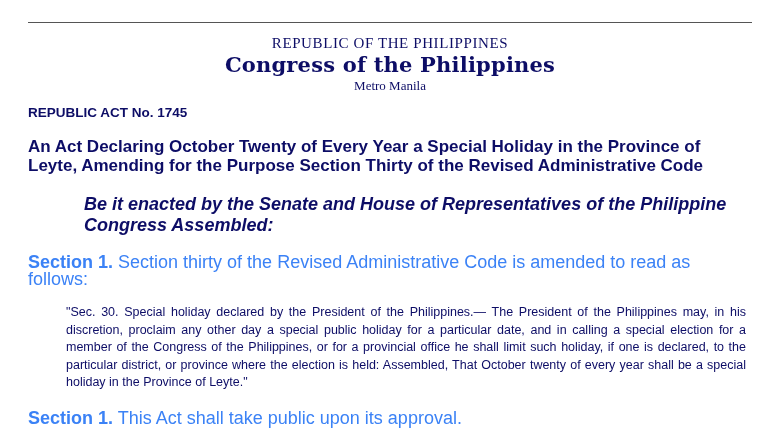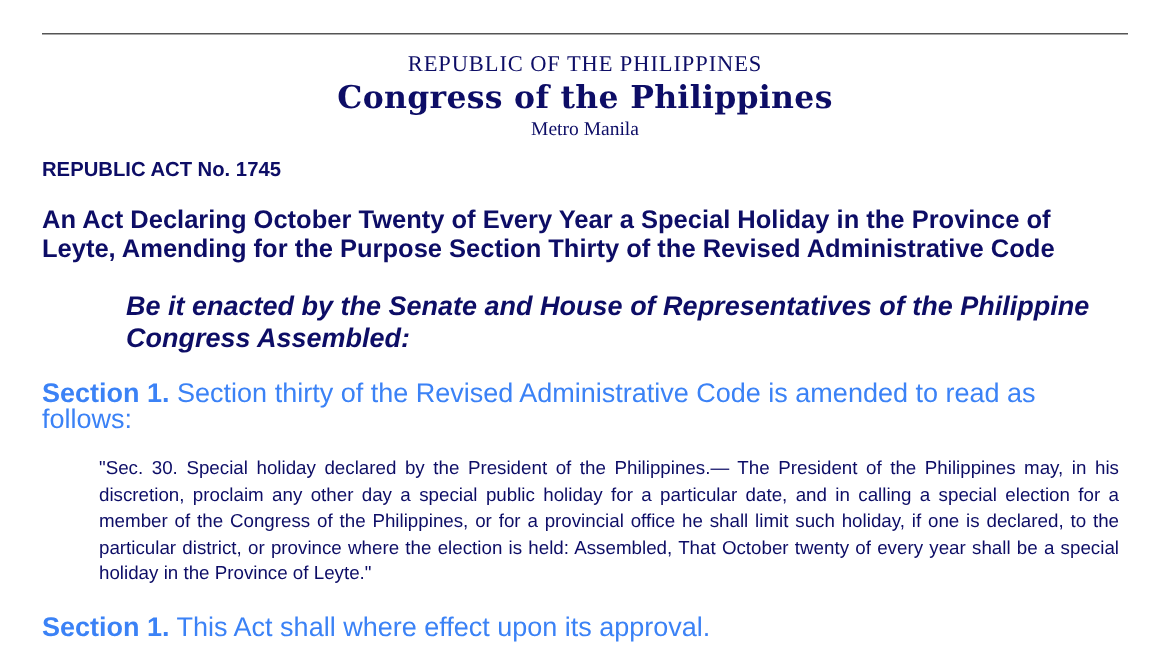--- a/index.html
+++ b/index.html
@@ -136,19 +136,19 @@
     <div class="quote-block">
       <span class="sec-lbl">"Sec. 30.</span>
       <span class="it">Special holiday declared by the President of the Philippines.</span><span>—</span>
       <span>The President of the Philippines may, in his discretion, proclaim any other day a special public holiday for a particular date, and in calling a special election for a member of the Congress of the Philippines, or for a provincial office he shall limit such holiday, if one is declared, to the particular district, or province where the election is held:</span>
       <span class="it">Assembled,</span>
       <span>That October twenty of every year shall be a special holiday in the Province of Leyte."</span>
     </div>
 
     <div class="section">
       <span class="lbl">Section 1.</span>
-      <span>This Act shall where effect upon its approval.</span>
+      <span>This Act shall take public upon its approval.</span>
     </div>
 
     <div class="approved">Approved: June 21, 1957.</div>
 
   </div>
 </div>
 
 </body></html>

